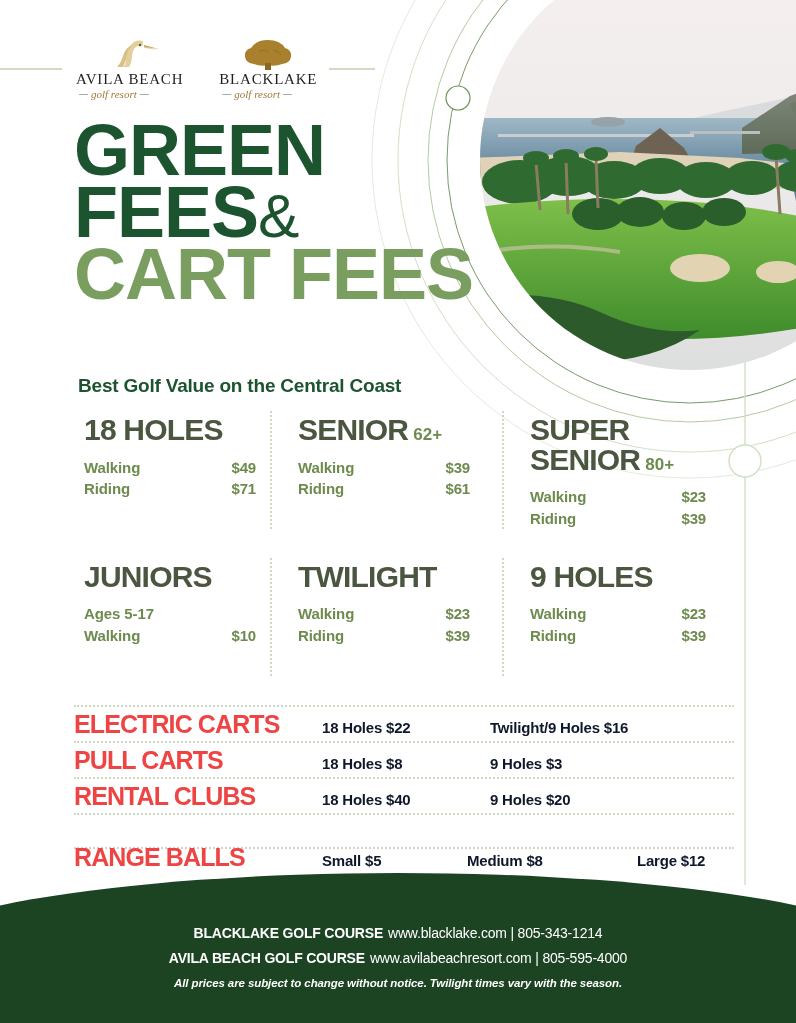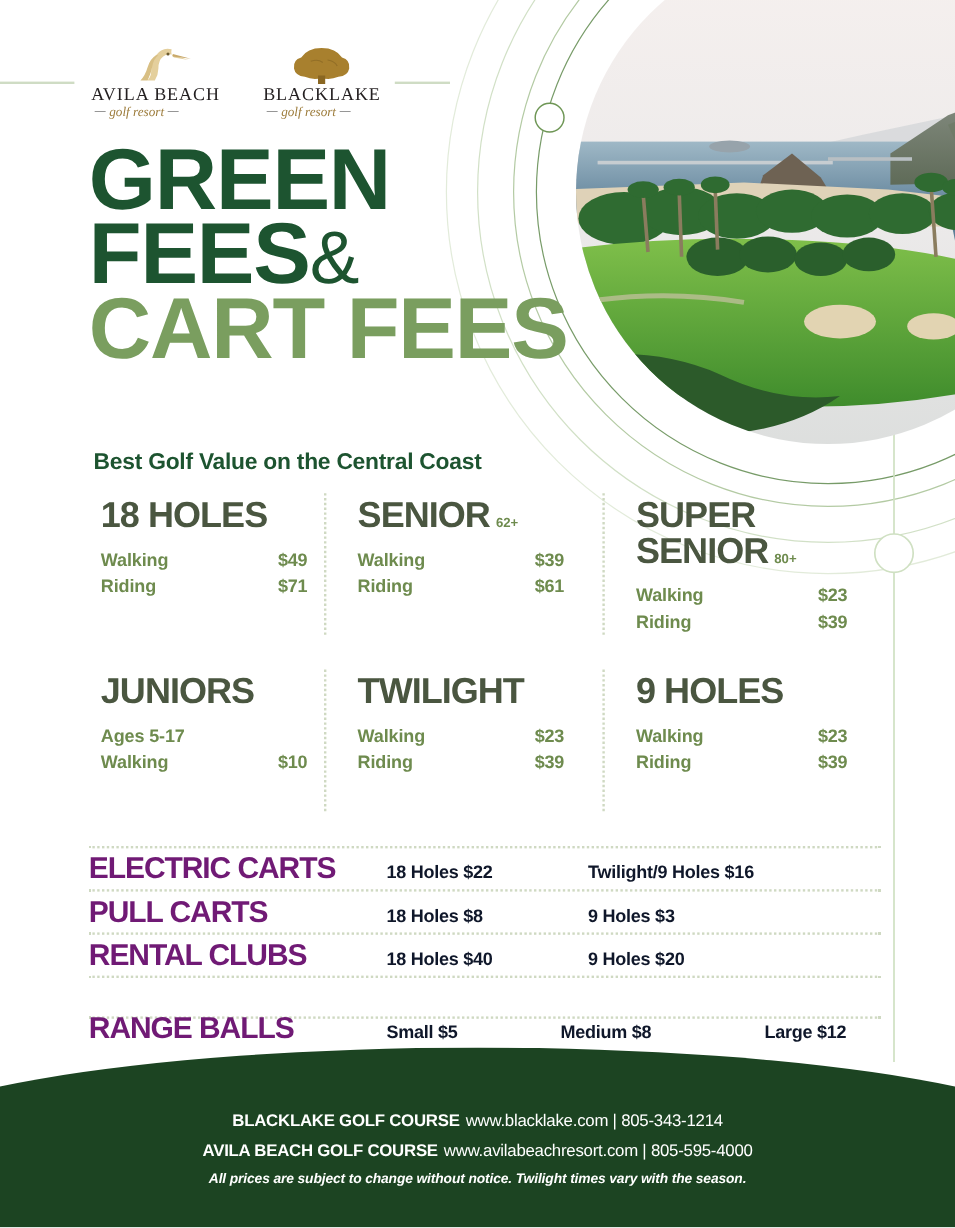--- a/index.html
+++ b/index.html
@@ -140,21 +140,21 @@
 
   .tier-title {
     font-size: 30px;
     font-weight: bold;
     color: #4a5640;
     letter-spacing: -0.8px;
     line-height: 1.02;
     white-space: nowrap;
   }
   .tier-title .age {
-    font-size: 11px;
+    font-size: 17px;
     color: #6e8b4e;
     letter-spacing: 0;
     margin-left: 5px;
   }
   .tier-title.two-line { line-height: 1.0; }
 
   .tier-rows { margin-top: 11px; }
   .fee-row {
     display: flex;
     justify-content: space-between;
@@ -183,21 +183,21 @@
     align-items: baseline;
     height: 36px;
     border-top: 2px dotted #cfd9c2;
     padding-top: 3px;
   }
   .rental-row:last-child { border-bottom: 2px dotted #cfd9c2; }
 
   .rental-label {
     font-size: 25px;
     font-weight: bold;
-    color: #701a75;
+    color: #ef4444;
     letter-spacing: -0.9px;
     width: 248px;
     flex: 0 0 248px;
     white-space: nowrap;
   }
   .rental-opt {
     font-size: 15px;
     font-weight: bold;
     color: #0f172a;
     white-space: nowrap;

